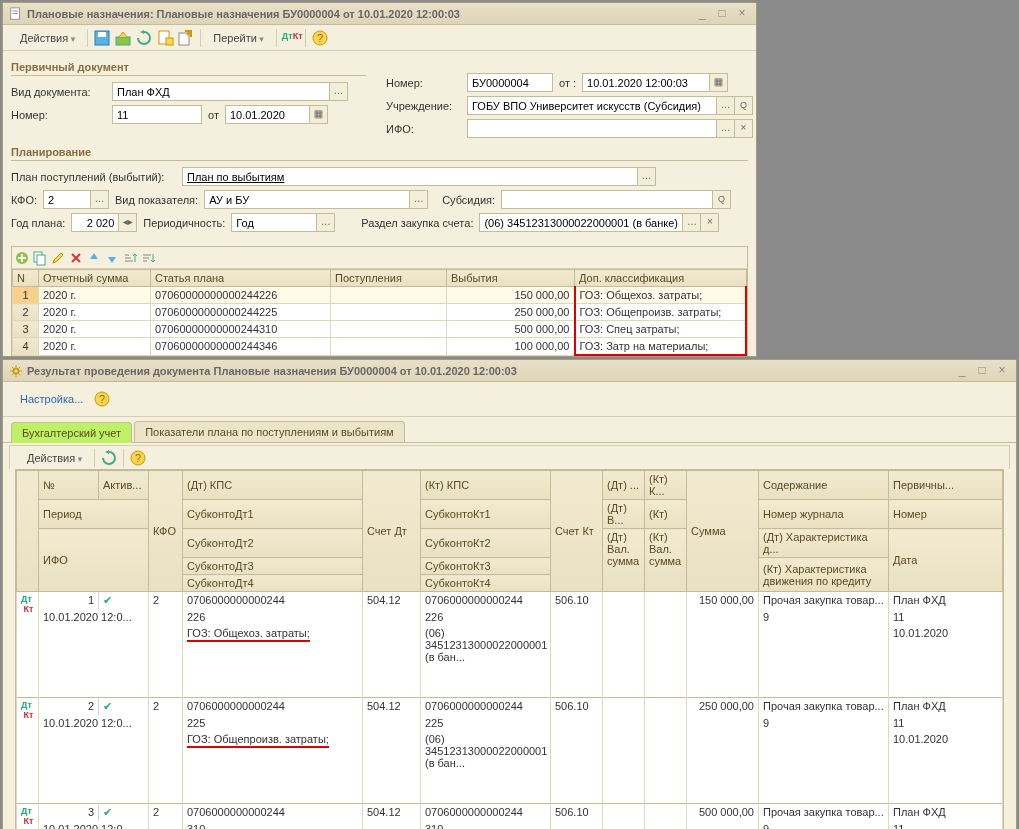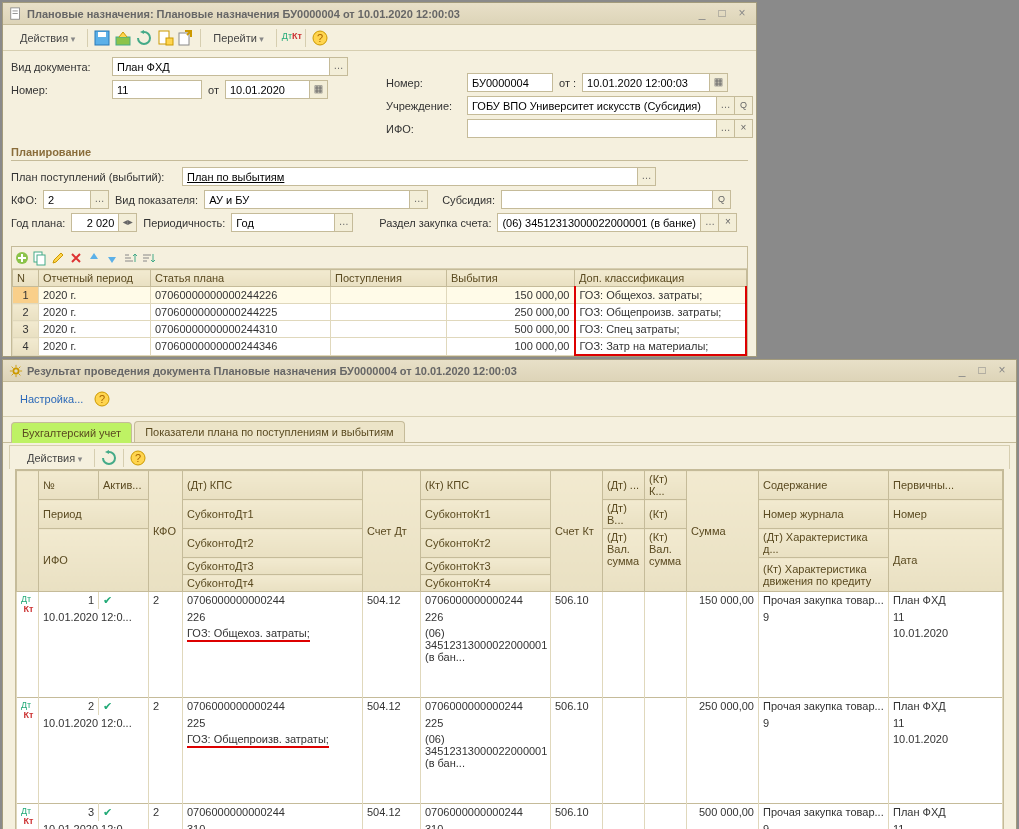--- a/index.html
+++ b/index.html
@@ -37,21 +37,21 @@
   table.data .idx { background: linear-gradient(#f2ead0, #e9e0c2); text-align: center; width: 24px; }
   .sel { background: #fffbe8; }
   .redbox { border: 2px solid #d00; }
 
   .tabs { display: flex; border-bottom: 1px solid #c5bb99; padding: 4px 8px 0; gap: 2px; }
   .tab { padding: 4px 10px; border: 1px solid #c5bb99; border-bottom: none; border-radius: 4px 4px 0 0; background: #ece4c8; color: #5a4a20; cursor: pointer; }
   .tab.active { background: #bef264; position: relative; top: 1px; }
 
   .accgrid { border: 1px solid #c5bb99; background: #fff; margin: 0 6px 6px; }
   .dtkt { font-size: 9px; }
-  .dtkt .dt { color: #2a7; font-weight: normal; }
+  .dtkt .dt { color: #2a7; font-weight: bold; }
   .dtkt .kt { color: #c33; font-weight: bold; }
   .underline-red { border-bottom: 2px solid #d00; display: inline-block; padding-bottom: 1px; }
   .check { color: #2a7; font-size: 11px; }
   table.acc { width: 100%; border-collapse: collapse; table-layout: fixed; font-size: 11px; }
   table.acc th { background: linear-gradient(#f2ead0, #e9e0c2); border: 1px solid #c5bb99; padding: 2px 4px; text-align: left; font-weight: normal; color: #5a4a20; }
   table.acc td { border-left: 1px solid #e0d8bc; border-right: 1px solid #e0d8bc; padding: 2px 4px; vertical-align: top; }
   table.acc tr.rowtop td { border-top: 1px solid #c5bb99; }
   .numr { text-align: right; }
 </style>
 </head>
@@ -103,20 +103,21 @@
     <span class="tsep"></span>
     <span class="ticonbox"><svg viewBox="0 0 18 18">
           <circle cx="9" cy="9" r="7" fill="#ffd54f" stroke="#c90"></circle>
           <text x="9" y="13" text-anchor="middle" font-size="11" fill="#a60">?</text>
         </svg></span>
   </div>
 
   <div class="form">
     <div style="display:flex; gap:20px;">
       <div style="flex:0 0 355px;">
+        <div class="section-title">Первичный документ</div>
         <div class="row">
           <span class="lbl" style="width:95px">Вид документа:</span>
           <div class="fld">
               <input class="text" style="width: 218px;" value="План ФХД">
               <span class="fbtn">…</span>
             </div>
         </div>
         <div class="row">
           <span class="lbl" style="width:95px">Номер:</span>
           <div class="fld">
@@ -186,21 +187,21 @@
         </div>
     </div>
     <div class="row">
       <span class="lbl">Год плана:</span>
       <div class="fld">
           <input class="text" style="width: 48px; text-align: right;" value="2 020">
           <span class="fbtn">◂▸</span>
         </div>
       <span class="lbl">Периодичность:</span>
       <div class="fld">
-          <input class="text" style="width: 104px;" value="Год">
+          <input class="text" style="width: 86px;" value="Год">
           <span class="fbtn">…</span>
         </div>
       <span class="lbl" style="margin-left:20px">Раздел закупка счета:</span>
       <div class="fld" style="flex:1">
           <input class="text" style="width: 204px;" value="(06) 34512313000022000001 (в банке)">
           <span class="fbtn">…</span>
           <span class="fbtn">×</span>
         </div>
     </div>
   </div>
@@ -243,21 +244,21 @@
           <col style="width:26px">
           <col style="width:112px">
           <col style="width:180px">
           <col style="width:116px">
           <col style="width:128px">
           <col>
         </colgroup>
       <tbody>
           <tr>
         <th>N</th>
-        <th>Отчетный период</th>
+        <th>Отчетный сумма</th>
         <th>Статья плана</th>
         <th>Поступления</th>
         <th>Выбытия</th>
         <th class="redbox" style="border-bottom:1px solid #c5bb99">Доп. классификация</th>
       </tr>
       <tr class="sel">
         <td class="idx" style="background:#f9cf8a">1</td>
         <td>2020 г.</td>
         <td>07060000000000244226</td>
             <td></td>

